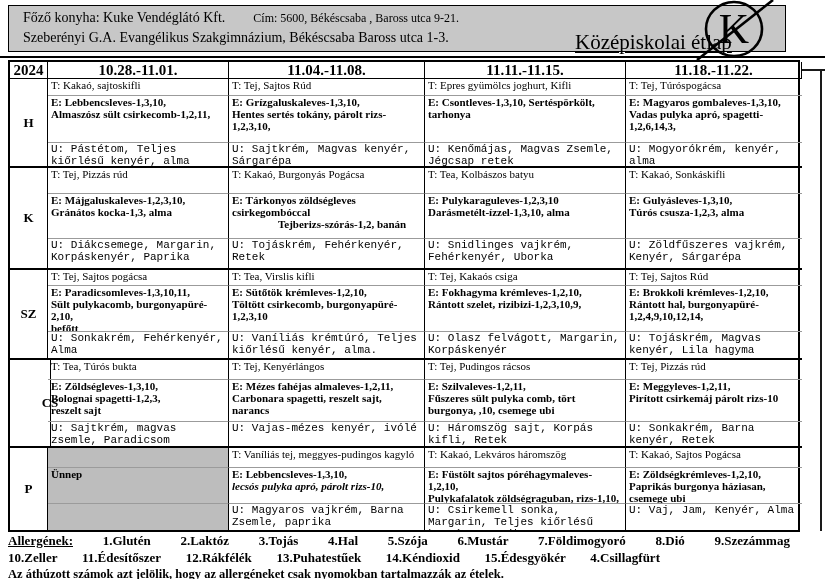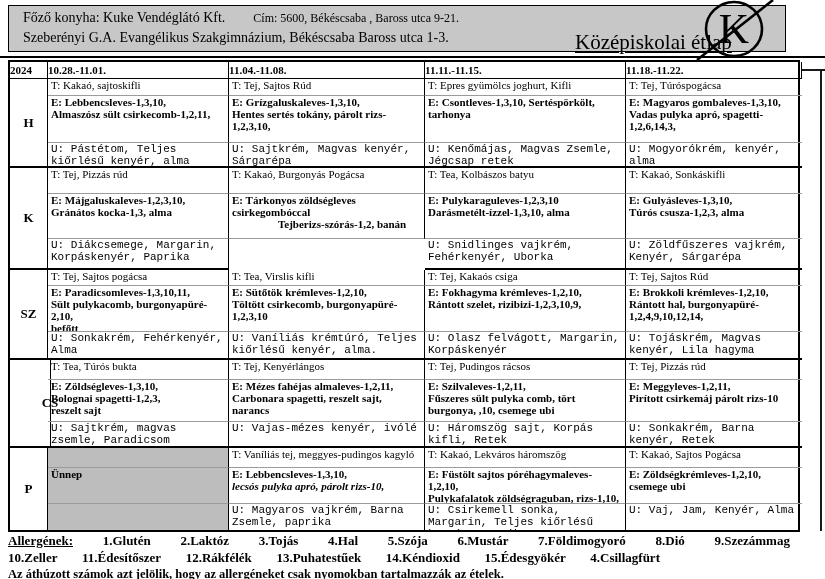--- a/index.html
+++ b/index.html
@@ -32,21 +32,21 @@
     border-right:1px solid #000; border-bottom:1px solid #9b9b9b;
     padding:0 3px; font-size:11px; line-height:1.1; overflow:hidden;
   }
   .cell.e { font-weight:bold; }
   .cell.center { text-align:left; }
   .day-end { border-bottom:2px solid #000;font-family:Liberation Mono, monospace; }
   .no-bottom { border-bottom:none; }
   .c5 { border-right:none; }
   .hdr {
     border-right:1px solid #000; border-bottom:1px solid #000;
-    font-weight:bold; text-align:left; font-size:11px; line-height:16px;
+    font-weight:bold; text-align:center; font-size:15px; line-height:16px;
   }
   .day-label {
     border-right:1px solid #000; border-bottom:2px solid #000;
     font-weight:bold; font-size:13px;
     display:flex; align-items:center; justify-content:center;
   }
   .day-label.no-bottom { border-bottom:none; }
   .grey { background:var(--holiday-bg,#bdbdbd); }
   .italic { font-style:italic; }
   .indent { padding-left:46px; }
@@ -120,20 +120,21 @@
       <div>E: Májgaluskaleves-1,2,3,10,</div>
       <div>Gránátos kocka-1,3, alma</div>
     </div>
     <div class="cell u day-end" style="grid-area: 7 / 2;">U: Diákcsemege, Margarin, Korpáskenyér, Paprika</div>
     <div class="cell t" style="grid-area: 5 / 3;">T: Kakaó, Burgonyás Pogácsa</div>
     <div class="cell e" style="grid-area: 6 / 3;">
       <div>E: Tárkonyos zöldségleves</div>
       <div>csirkegombóccal</div>
       <div class="indent">Tejberizs-szórás-1,2, banán</div>
     </div>
+    <div class="cell u day-end" style="grid-area: 7 / 3;">U: Tojáskrém, Fehérkenyér, Retek</div>
     <div class="cell t" style="grid-area: 5 / 4;">T: Tea, Kolbászos batyu</div>
     <div class="cell e" style="grid-area: 6 / 4;">
       <div>E: Pulykaraguleves-1,2,3,10</div>
       <div>Darásmetélt-ízzel-1,3,10, alma</div>
     </div>
     <div class="cell t c5" style="grid-area: 5 / 5;">T: Kakaó, Sonkáskifli</div>
     <div class="cell u day-end" style="grid-area: 7 / 4;">U: Snidlinges vajkrém, Fehérkenyér, Uborka</div>
     <div class="cell e c5" style="grid-area: 6 / 5;">
       <div>E: Gulyásleves-1,3,10,</div>
       <div>Túrós csusza-1,2,3, alma</div>
@@ -208,20 +209,21 @@
     <div class="cell t" style="grid-area: 14 / 4;">T: Kakaó, Lekváros háromszög</div>
     <div class="cell e" style="grid-area: 15 / 4;">
       <div>E: Füstölt sajtos póréhagymaleves-</div>
       <div>1,2,10,</div>
       <div>Pulykafalatok zöldségraguban, rizs-1,10,</div>
     </div>
     <div class="cell u day-end no-bottom" style="grid-area: 16 / 4;">U: Csirkemell sonka, Margarin, Teljes kiőrlésű kenyér, Paprika</div>
     <div class="cell t c5" style="grid-area: 14 / 5;">T: Kakaó, Sajtos Pogácsa</div>
     <div class="cell e c5" style="grid-area: 15 / 5;">
       <div>E: Zöldségkrémleves-1,2,10,</div>
+      <div>Paprikás burgonya háziasan,</div>
       <div>csemege ubi</div>
     </div>
     <div class="cell u day-end no-bottom c5" style="grid-area: 16 / 5;">U: Vaj, Jam, Kenyér, Alma</div>
   </div>
 
 <div class="edge-v"></div>
 <div class="edge-h"></div>
 
 <div class="allergens">
   <div class="a-row1" id="a-row1">

